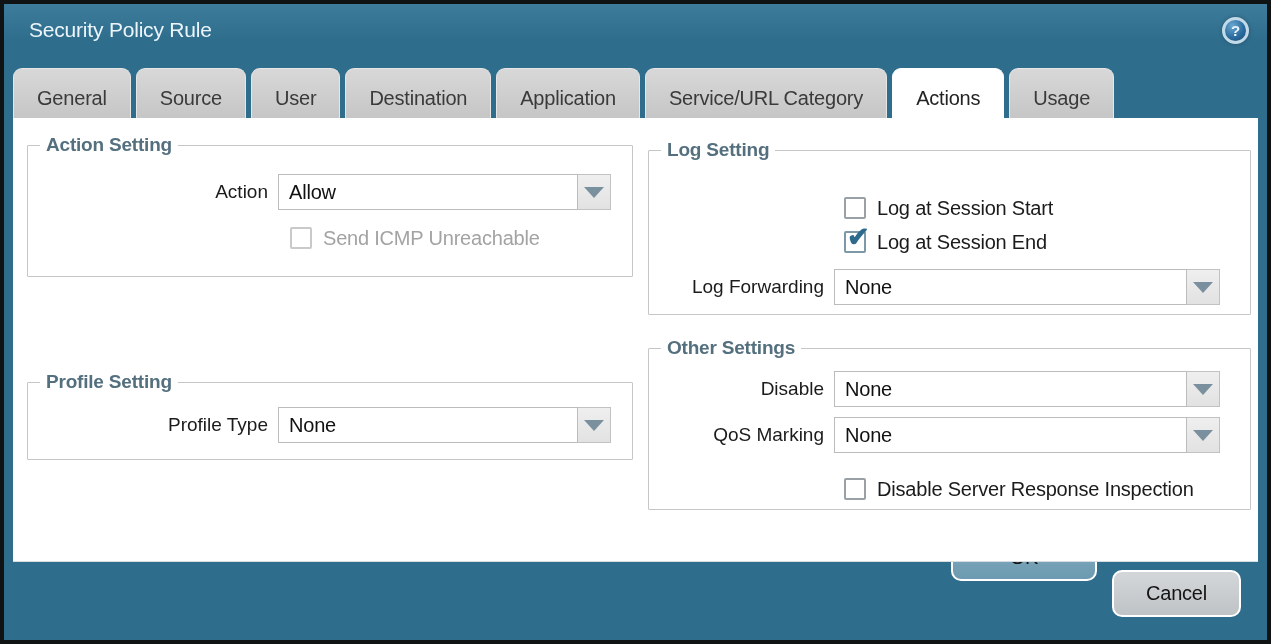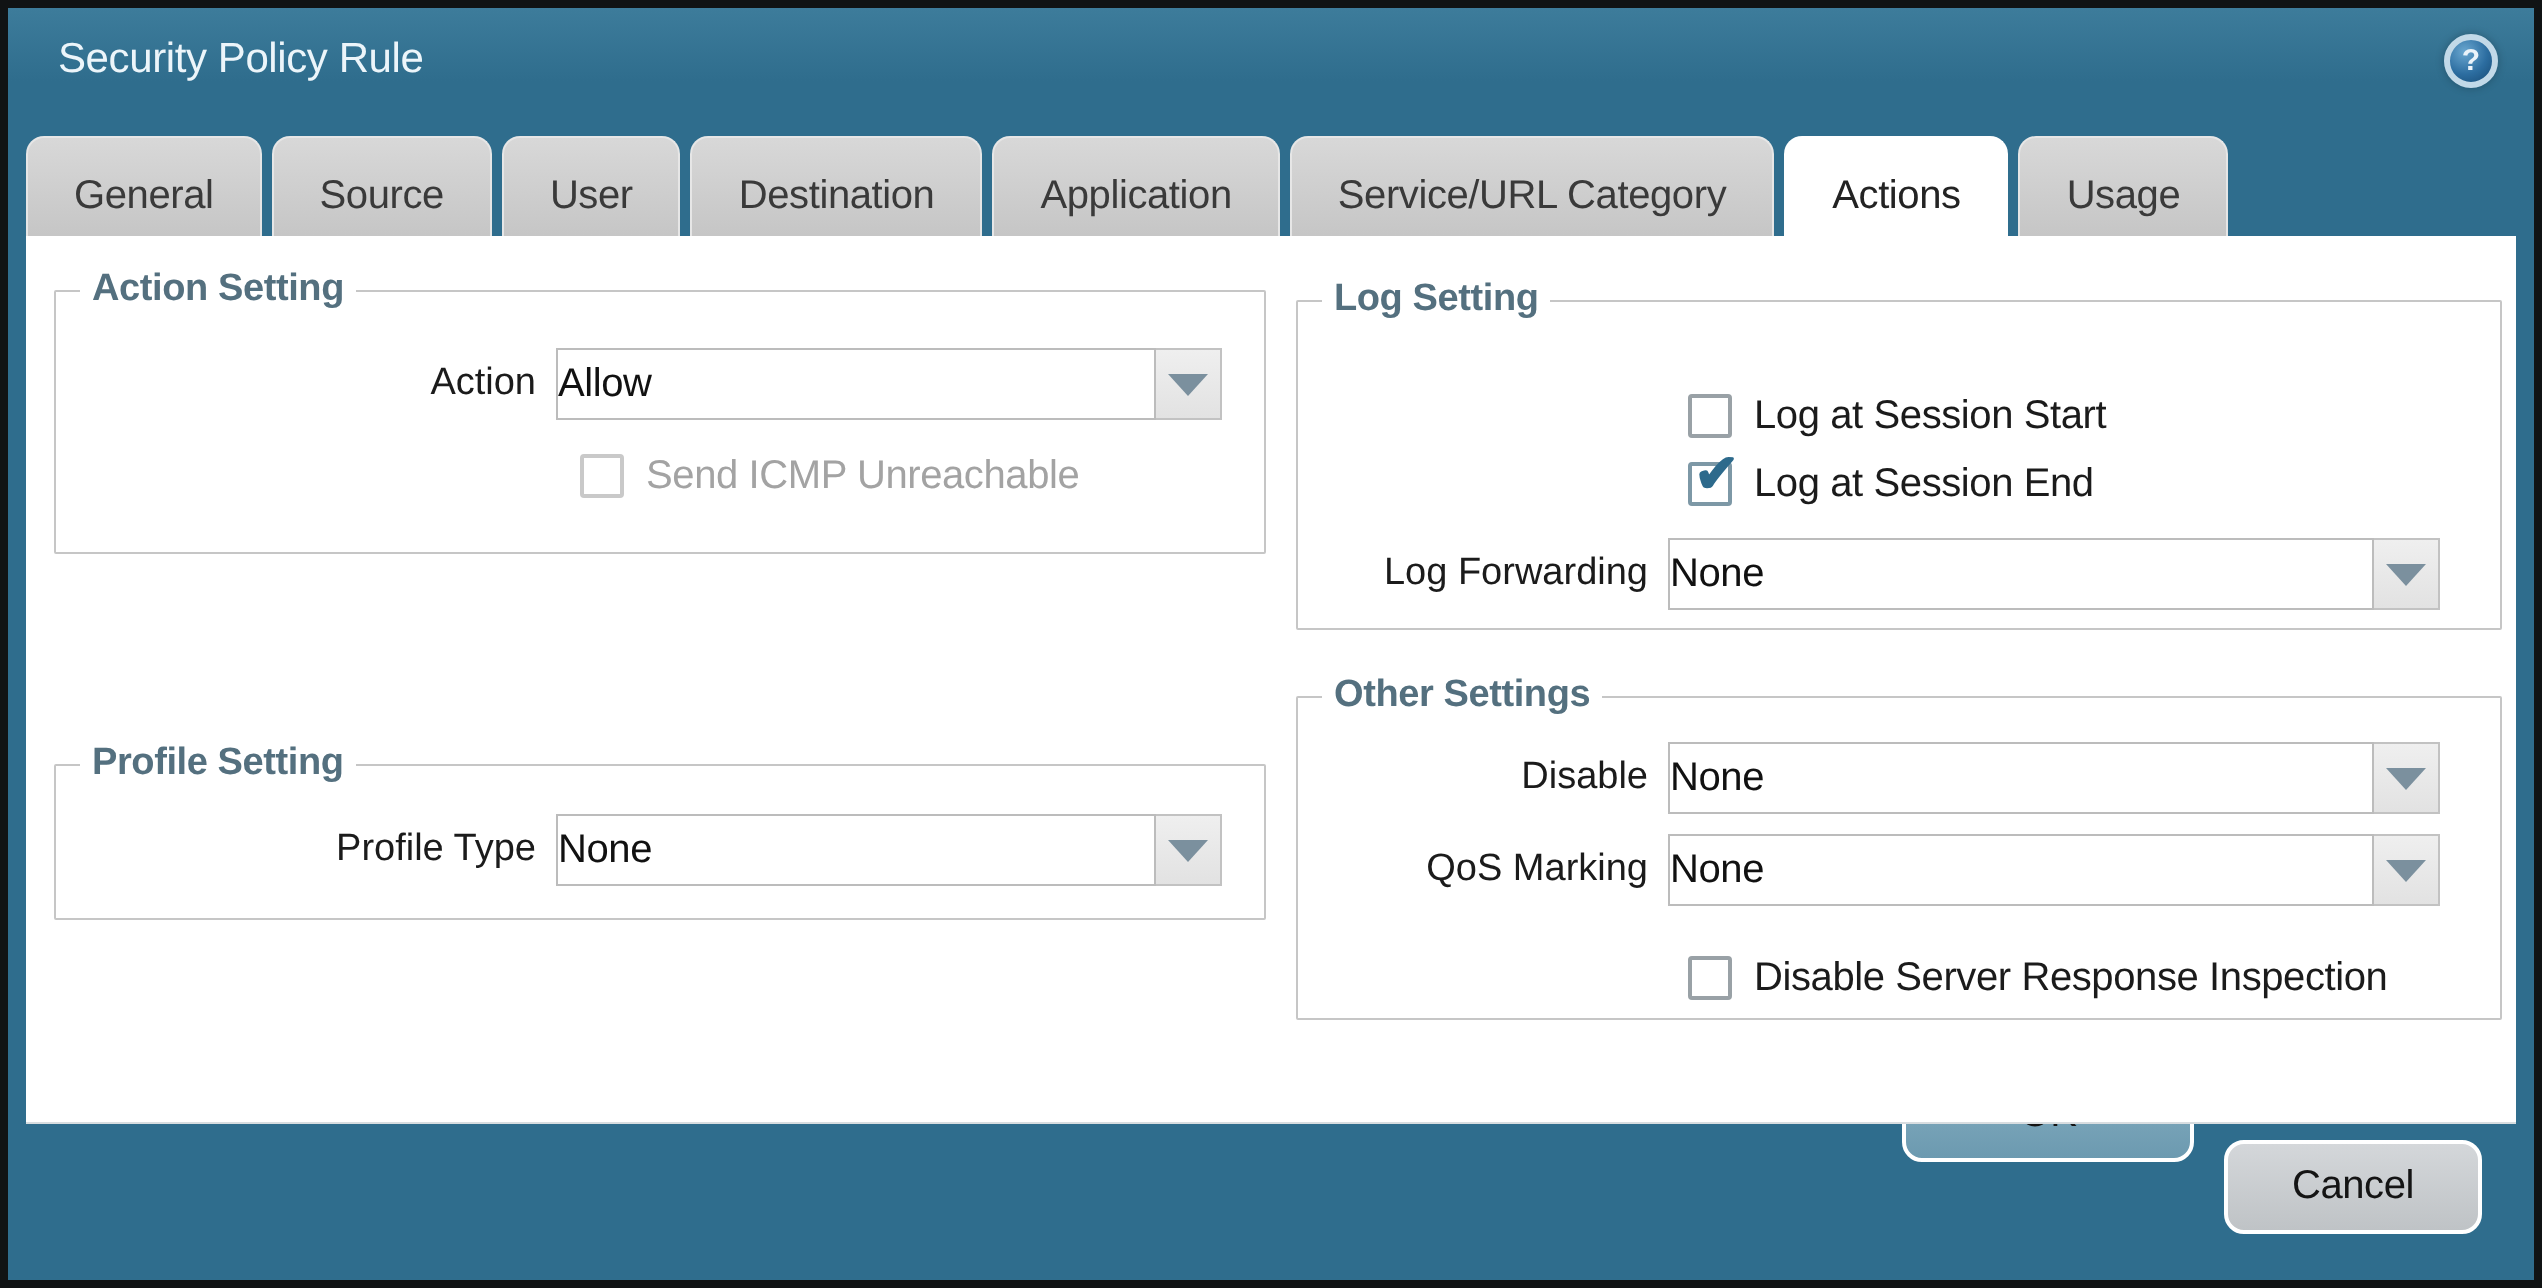--- a/index.html
+++ b/index.html
@@ -65,21 +65,21 @@
   .lbl { text-align:right; padding-right:10px; font-size:19px; color:#1b1b1b; white-space:nowrap; }
   .lbl-l { width:250px; }
   .lbl-r { width:185px; }
 
   
   .dd { display:flex; height:36px; }
   .dd-l { width:333px; }
   .dd-r { width:386px; }
   .dd-val {
     flex:1; border:1px solid #bcbcbc; background:#fff;
-    display:flex; align-items:center; 
+    display:flex; align-items:center; padding-left:10px;
     font-size:20px; color:#111; cursor:pointer; letter-spacing:-0.2px;
   }
   .dd-btn {
     width:33px; background:linear-gradient(180deg,#efefef,#e2e2e2);
     border:1px solid #c2c2c2; border-left:none;
     display:flex; align-items:center; justify-content:center; cursor:pointer;
   }
   .tri {
     width:0; height:0;
     border-left:10px solid transparent; border-right:10px solid transparent;

